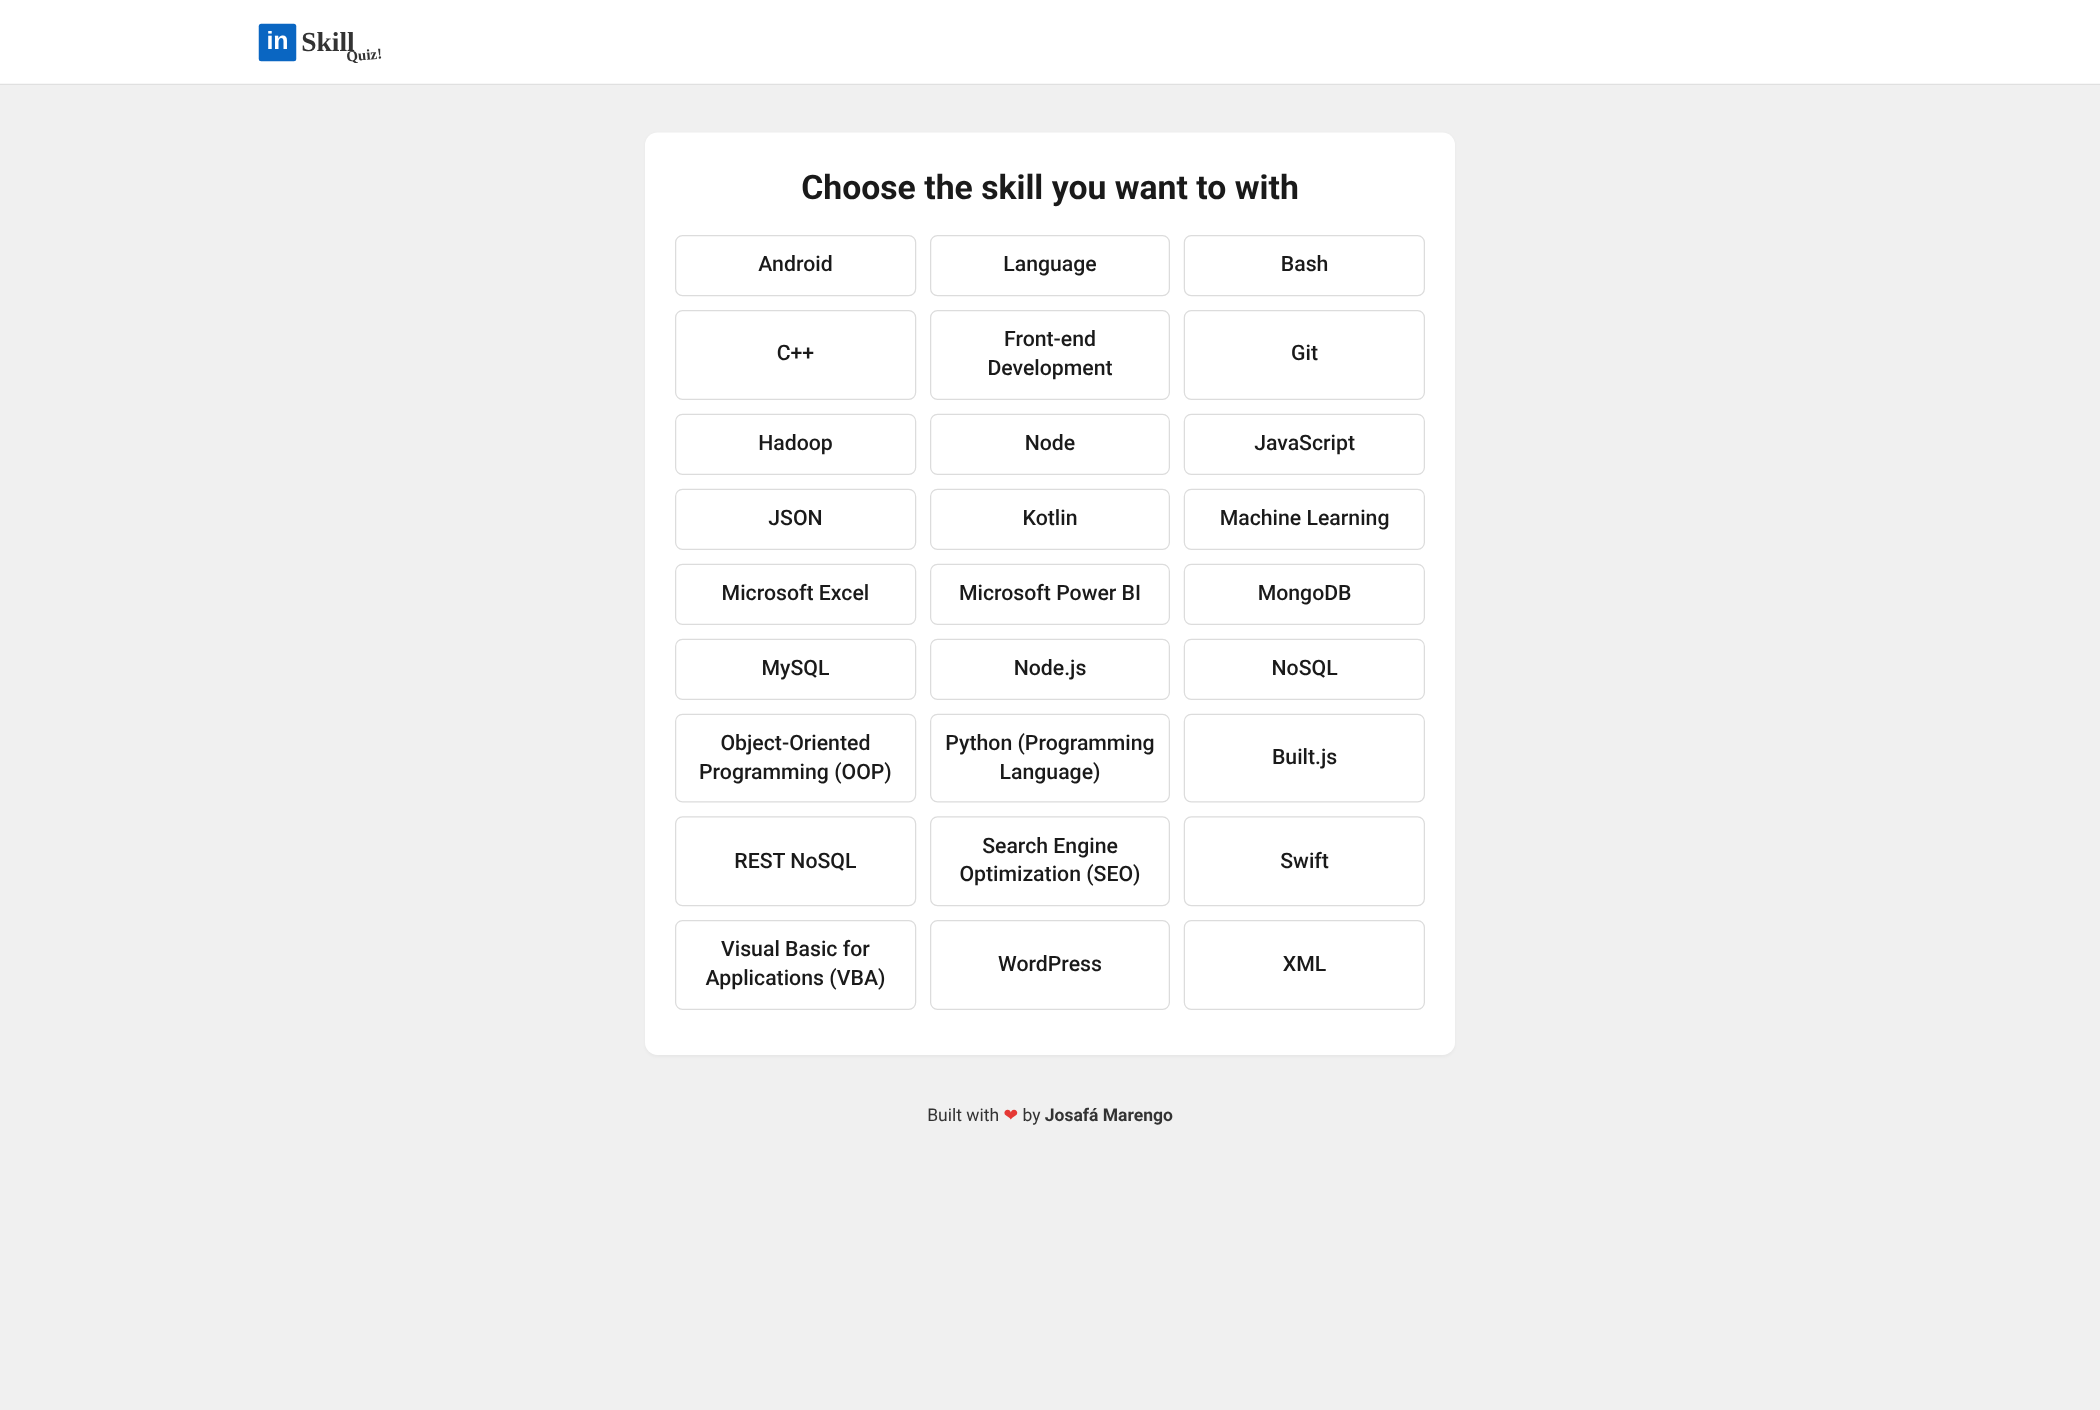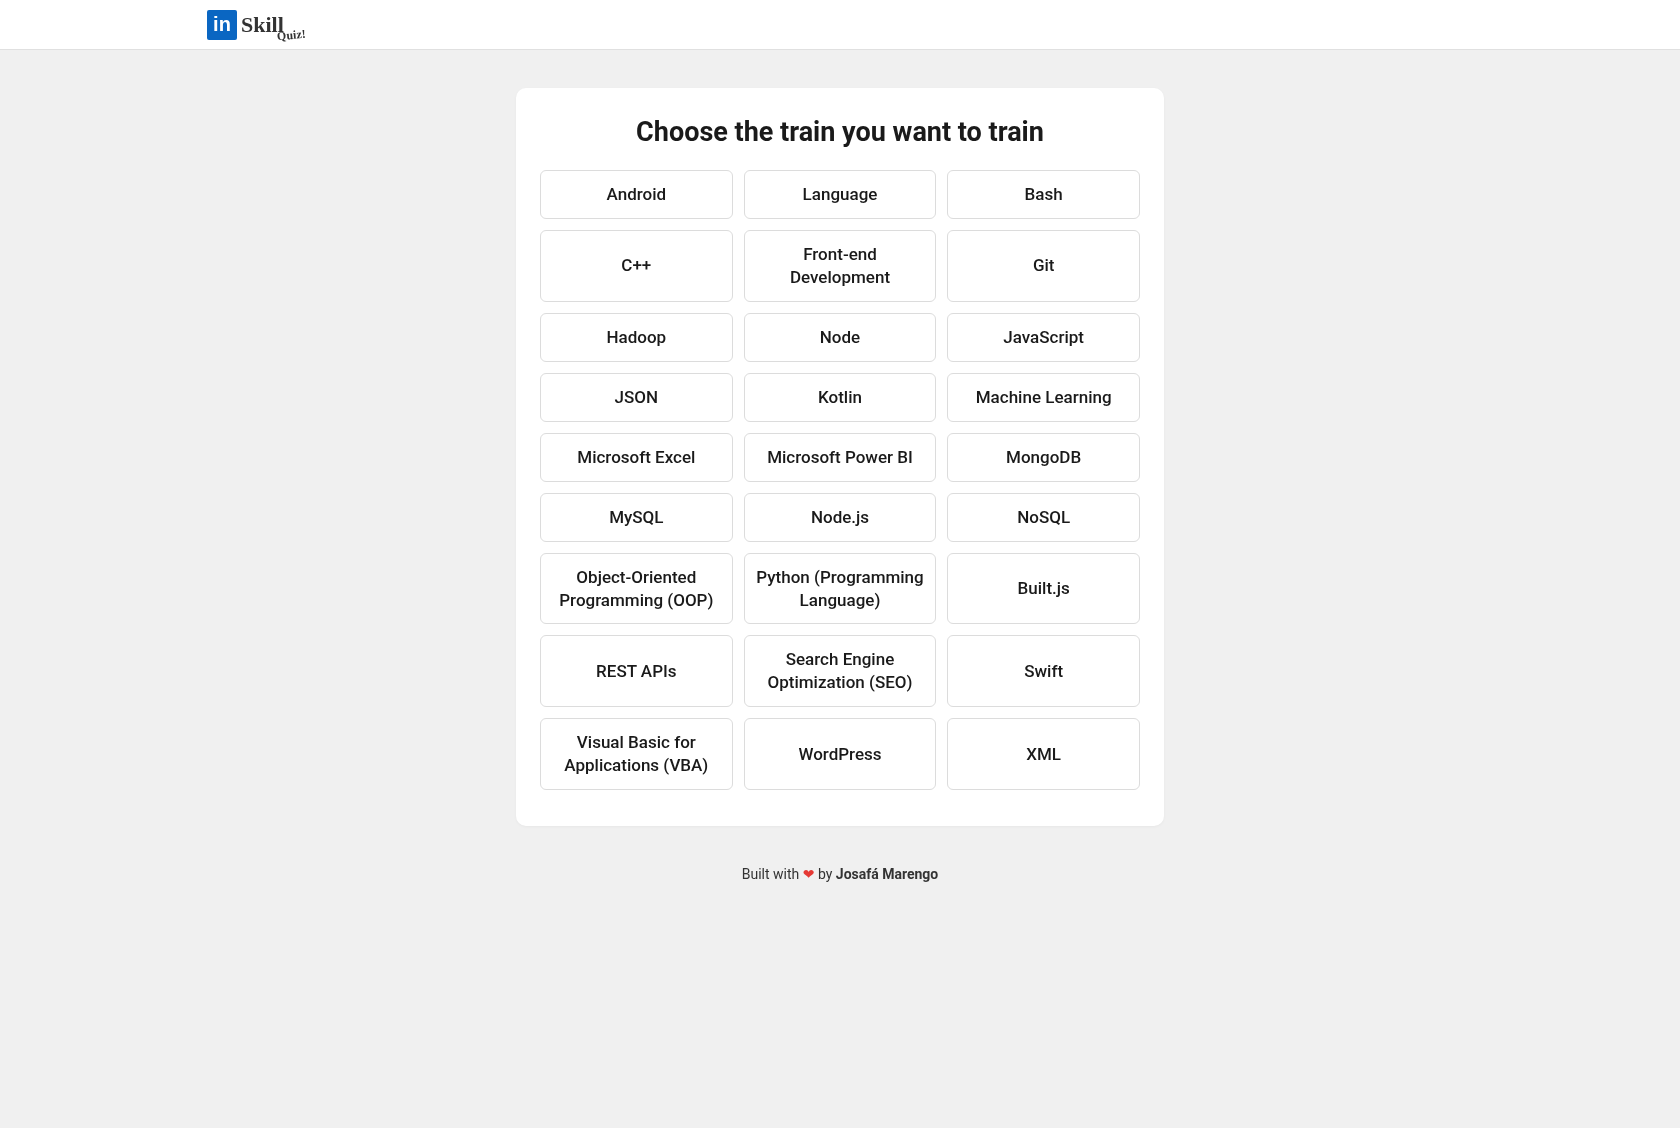--- a/index.html
+++ b/index.html
@@ -12,21 +12,21 @@
       font-family: -apple-system, BlinkMacSystemFont, 'Segoe UI', Roboto, Helvetica, Arial, sans-serif;
       background: #f0f0f0;
       min-height: 100vh;
       overflow-y: scroll;
     }
     
     .header {
       background: #ffffff;
       border-bottom: 1px solid #e0e0e0;
       padding: 10px 0;
-      height: 50px;
+      height: 68px;
       display: flex;
       align-items: center;
     }
     
     .logo-container {
       margin-left: 207px;
       display: flex;
       align-items: center;
       gap: 4px;
     }
@@ -134,21 +134,21 @@
     <span class="logo-in">in</span>
     <span class="logo-skill">
       <span>Skill</span>
       <span class="logo-quiz">Quiz!</span>
     </span>
   </div>
 </header>
 
 <main class="main-content">
   <div class="card">
-    <h1 class="card-title">Choose the train you want to train</h1>
+    <h1 class="card-title">Choose the skill you want to with</h1>
     <div class="skills-grid" id="skills-grid">
     <button class="skill-button">Android</button>
         <button class="skill-button">Language</button>
         <button class="skill-button">Bash</button>
         <button class="skill-button">C++</button>
         <button class="skill-button">Front-end Development</button>
         <button class="skill-button">Git</button>
         <button class="skill-button">Hadoop</button>
         <button class="skill-button">Node</button>
         <button class="skill-button">JavaScript</button>
@@ -157,21 +157,21 @@
         <button class="skill-button">Machine Learning</button>
         <button class="skill-button">Microsoft Excel</button>
         <button class="skill-button">Microsoft Power BI</button>
         <button class="skill-button">MongoDB</button>
         <button class="skill-button">MySQL</button>
         <button class="skill-button">Node.js</button>
         <button class="skill-button">NoSQL</button>
         <button class="skill-button">Object-Oriented Programming (OOP)</button>
         <button class="skill-button">Python (Programming Language)</button>
         <button class="skill-button">Built.js</button>
-        <button class="skill-button">REST APIs</button>
+        <button class="skill-button">REST NoSQL</button>
         <button class="skill-button">Search Engine Optimization (SEO)</button>
         <button class="skill-button">Swift</button>
         <button class="skill-button">Visual Basic for Applications (VBA)</button>
         <button class="skill-button">WordPress</button>
         <button class="skill-button">XML</button>
       </div>
   </div>
 </main>
 
 <footer class="footer">

